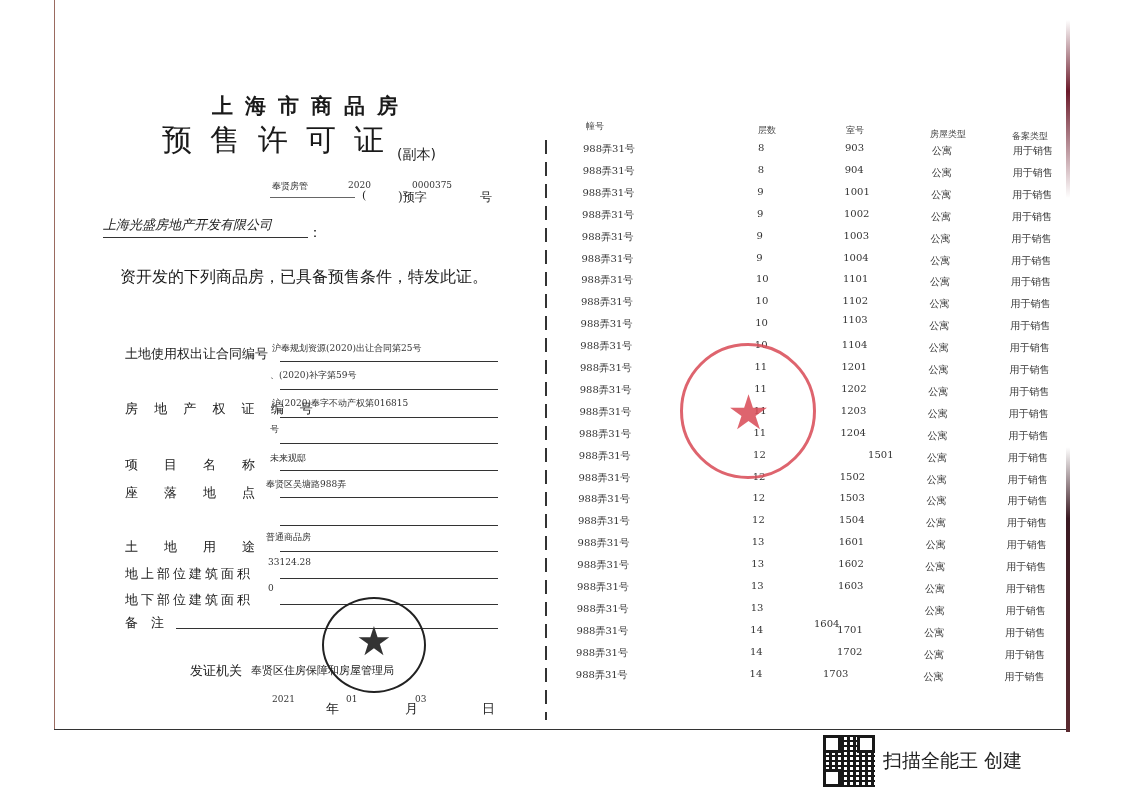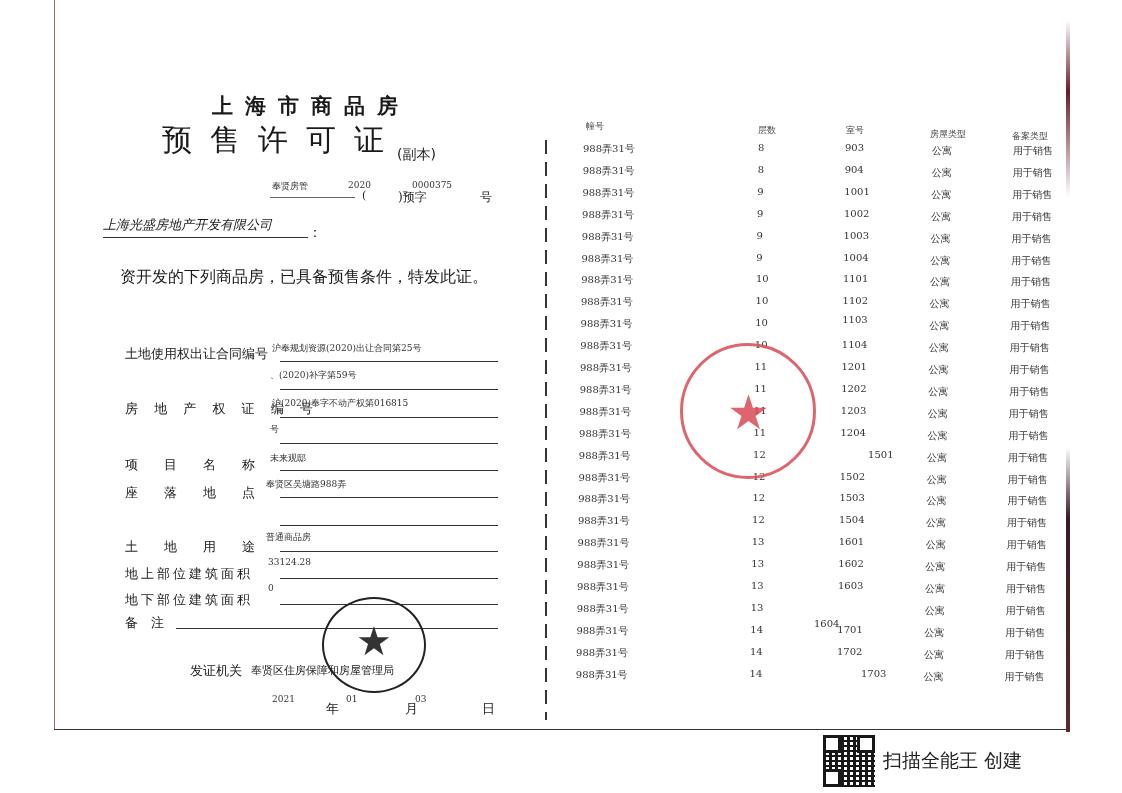--- a/index.html
+++ b/index.html
@@ -234,21 +234,21 @@
     <div class="abs tbl-cell" style="left: 837.3px; top: 623.8px;">1701</div>
     <div class="abs tbl-cell" style="left: 924.3px; top: 625.8px;">公寓</div>
     <div class="abs tbl-cell" style="left: 1005.3px; top: 625.8px;">用于销售</div>
     <div class="abs tbl-cell" style="left: 576.1px; top: 645.7px;">988弄31号</div>
     <div class="abs tbl-cell" style="left: 749.95px; top: 645.7px;">14</div>
     <div class="abs tbl-cell" style="left: 836.95px; top: 645.7px;">1702</div>
     <div class="abs tbl-cell" style="left: 923.95px; top: 647.7px;">公寓</div>
     <div class="abs tbl-cell" style="left: 1004.95px; top: 647.7px;">用于销售</div>
     <div class="abs tbl-cell" style="left: 575.8px; top: 667.6px;">988弄31号</div>
     <div class="abs tbl-cell" style="left: 749.6px; top: 667.6px;">14</div>
-    <div class="abs tbl-cell" style="left: 861px; top: 667.6px;">1703</div>
+    <div class="abs tbl-cell" style="left: 823px; top: 667.6px;">1703</div>
     <div class="abs tbl-cell" style="left: 923.6px; top: 669.6px;">公寓</div>
     <div class="abs tbl-cell" style="left: 1004.6px; top: 669.6px;">用于销售</div>
   </div>
 
 <div class="abs seal-red">
   <div class="star abs" style="left:44px;top:42px;color:#d94a55;font-size:48px;">★</div>
 </div>
 
 <div class="abs qr">
   <div class="qr-corner" style="left:0;top:0;"></div>

